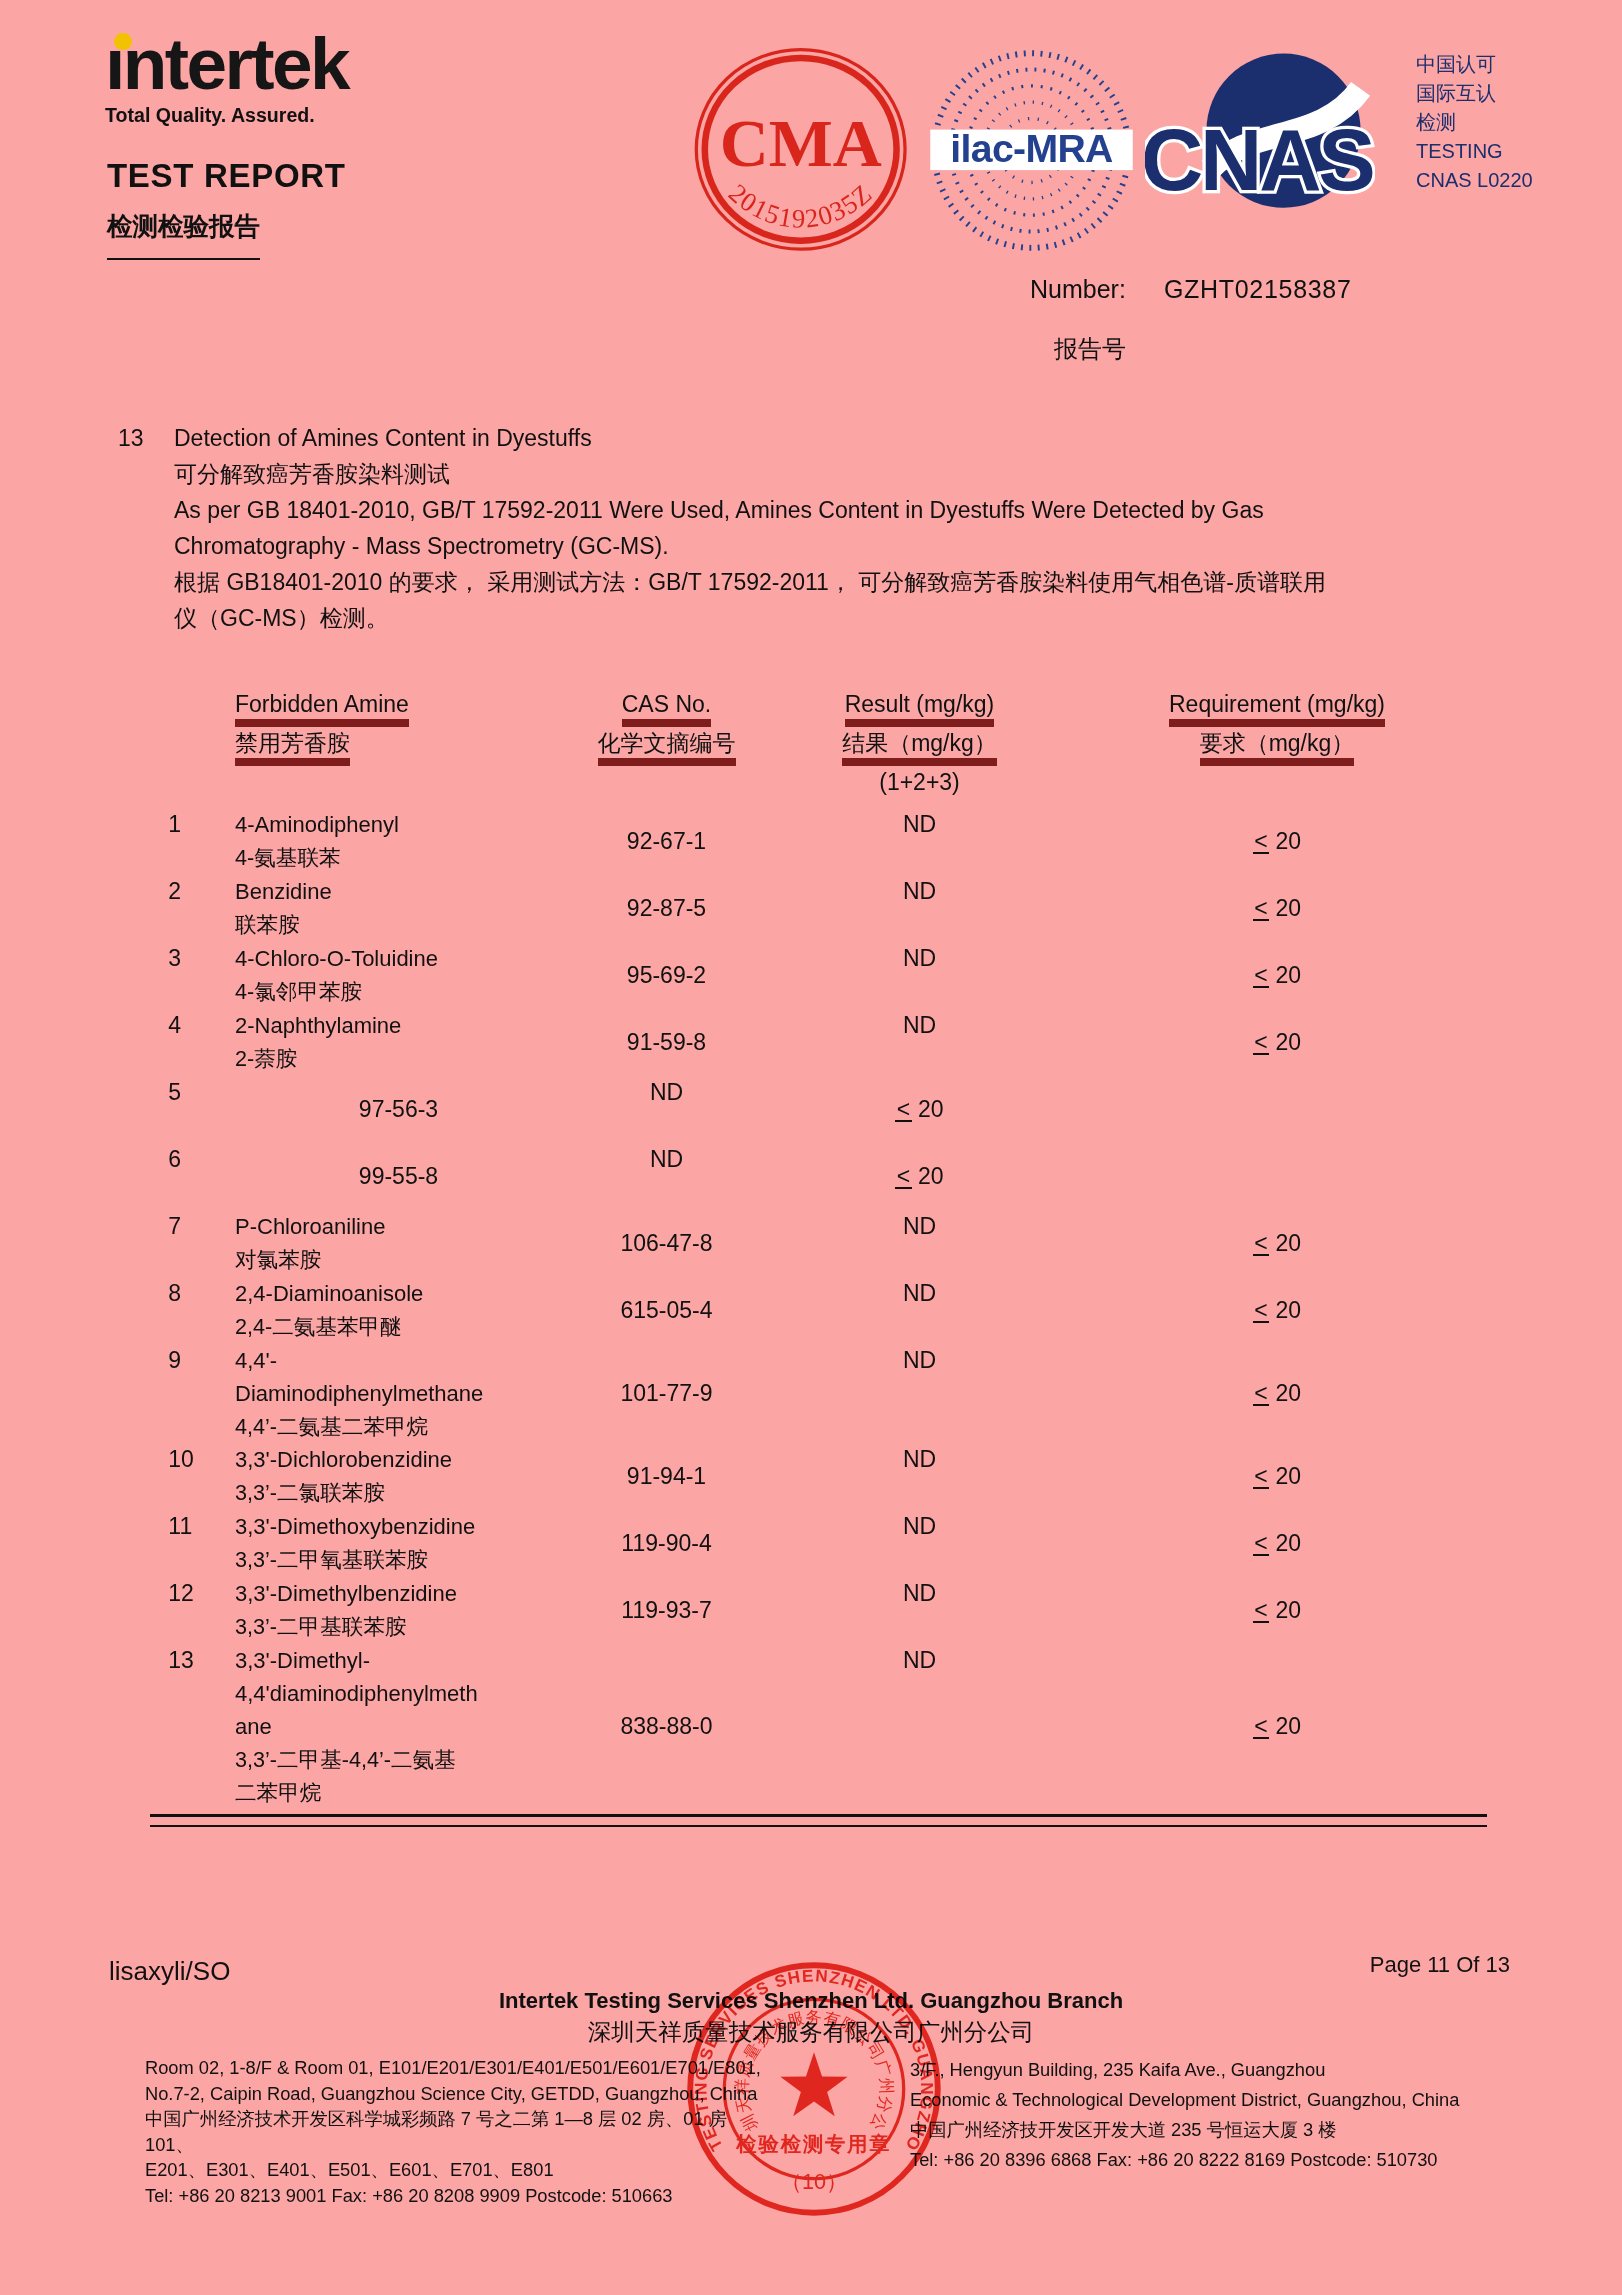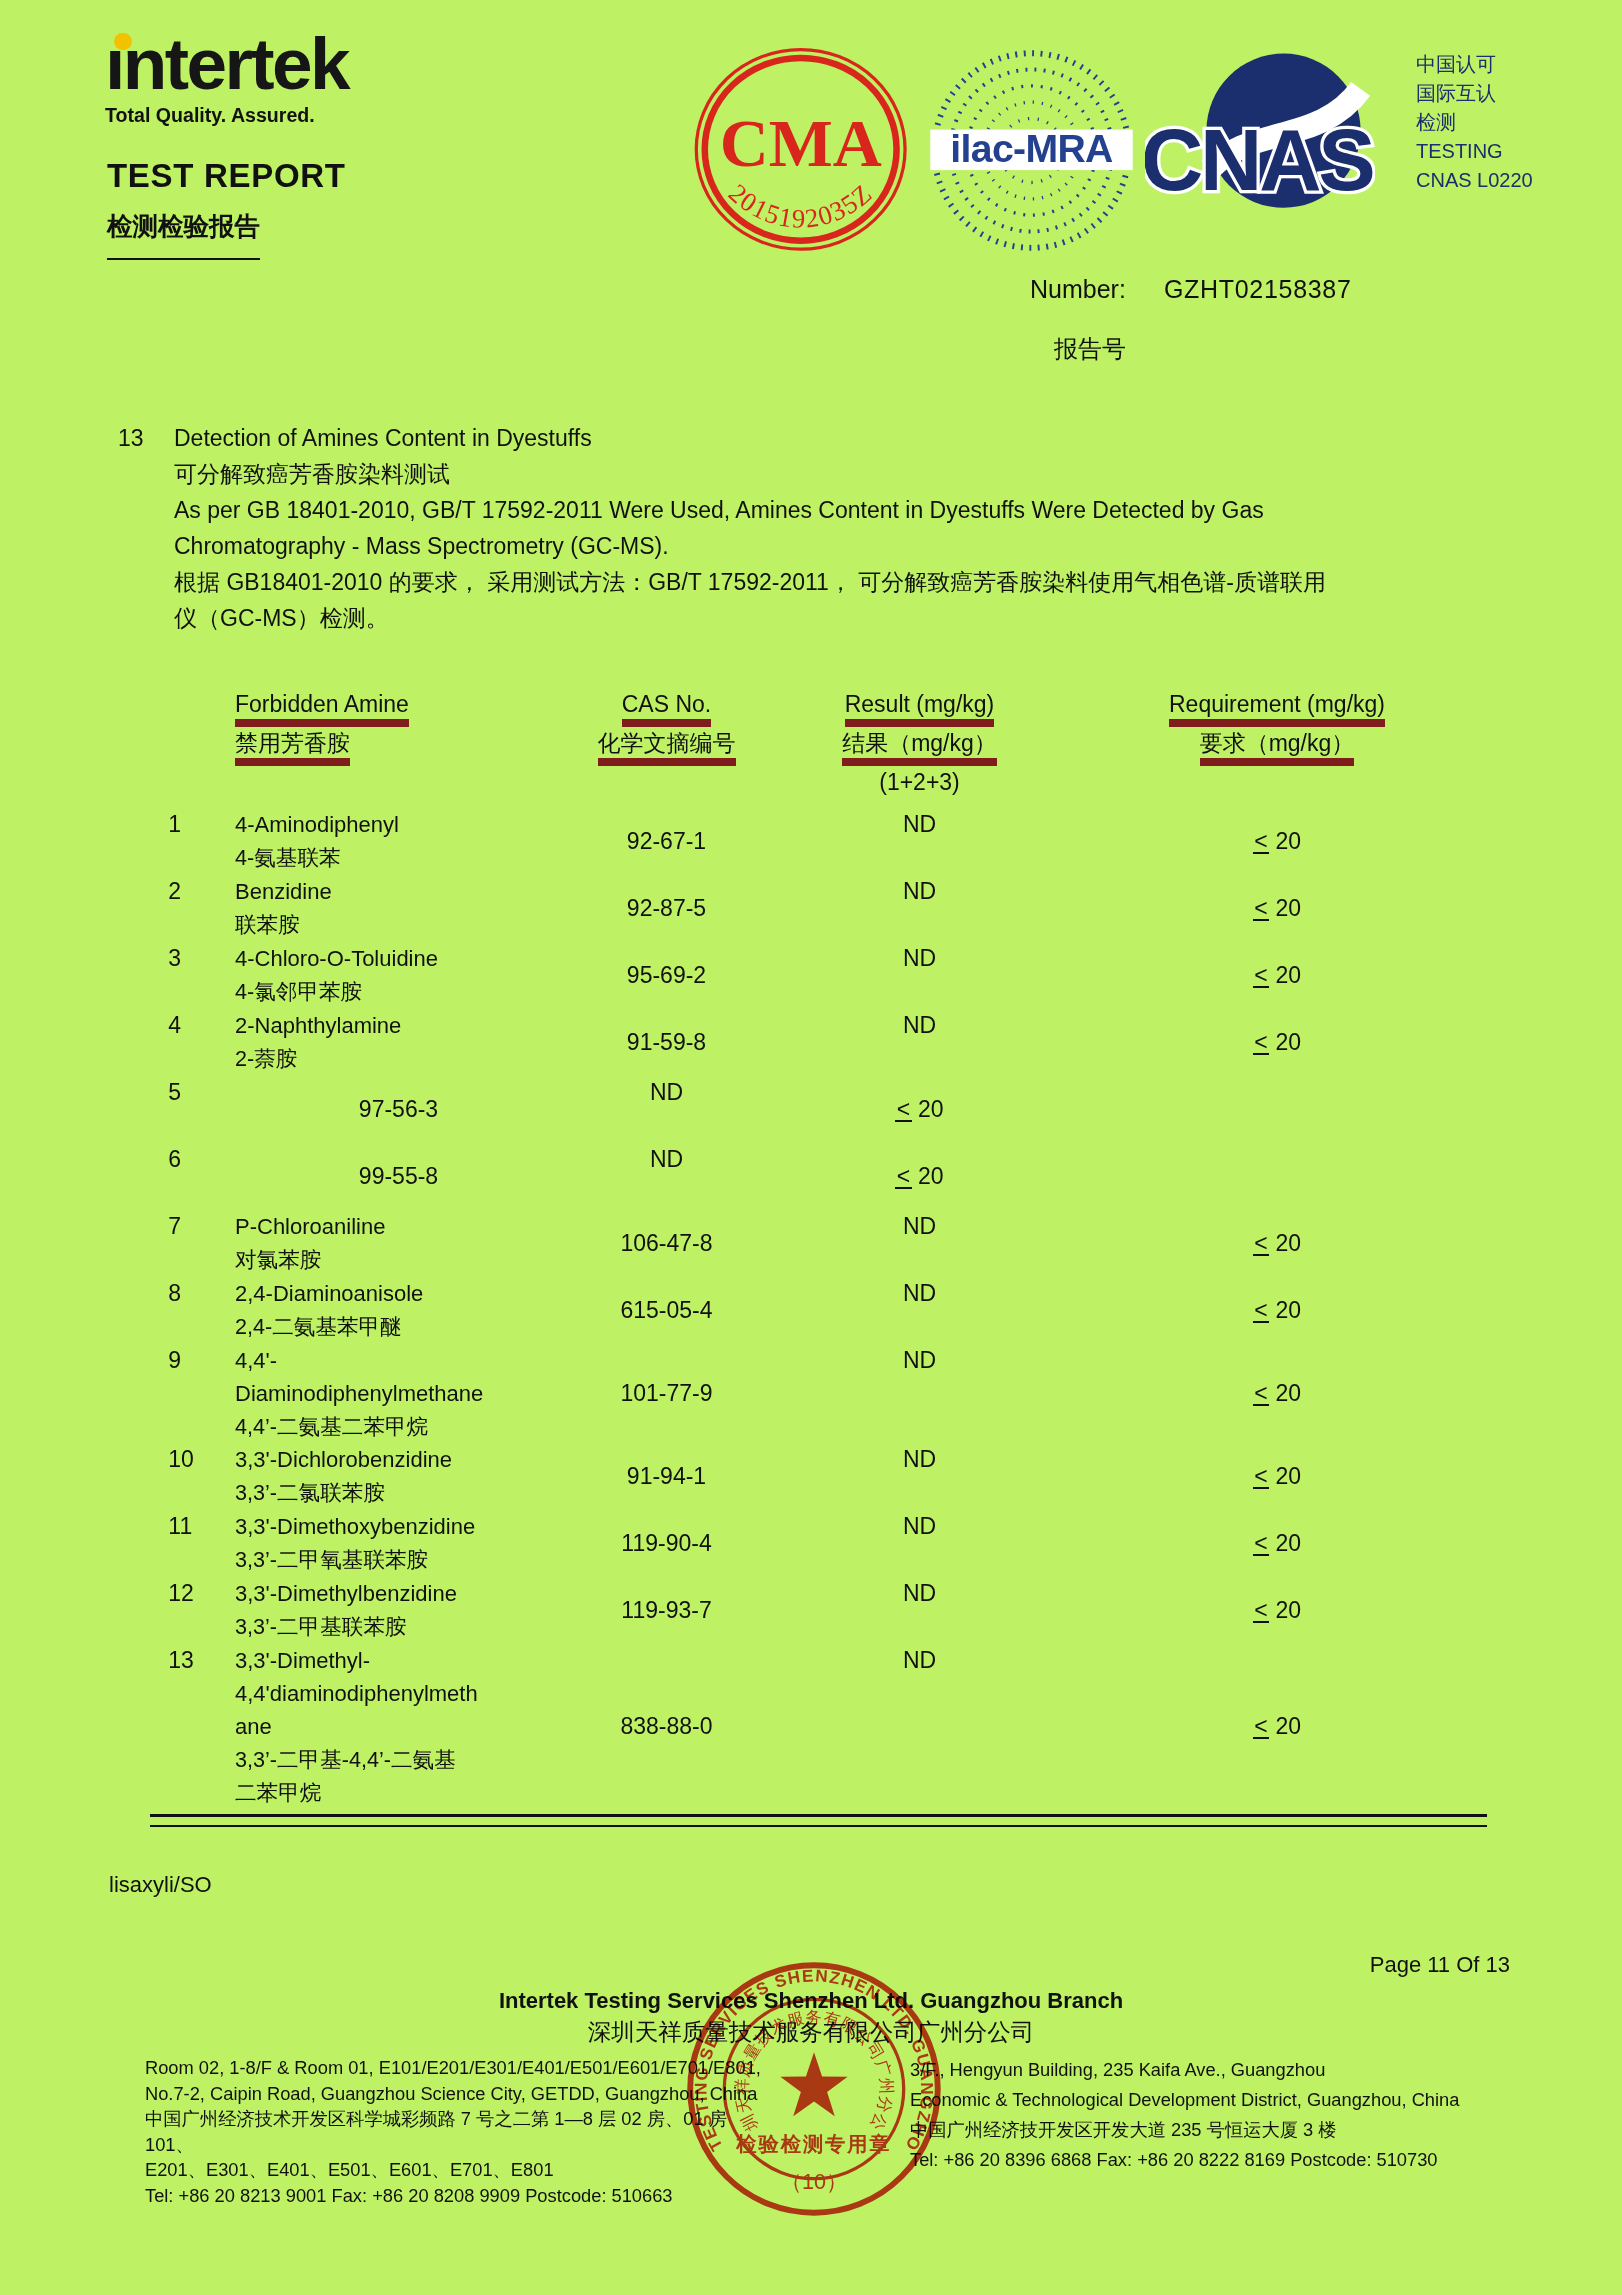--- a/index.html
+++ b/index.html
@@ -1,17 +1,17 @@
 <!DOCTYPE html>
 <html style="font-size:10.5px"><head>
 <meta charset="utf-8">
 <style>
   html,body{margin:0;padding:0;background:#9a9a9a;}
   .page{
-    position:relative; width:1622px; height:2295px; background:#bef264;
+    position:relative; width:1622px; height:2295px; background:#fca5a5;
     font-family:"Liberation Sans","DejaVu Sans",sans-serif; color:#111;
     overflow:hidden; margin:0 auto;
   }
   .abs{position:absolute;}
 
   
   .brand-wrap{left:105px; top:26px;}
   .brand{font-size:73px; font-weight:bold; letter-spacing:-2.6px; line-height:1.05; color:#161616; position:relative;}
   .brand-dot{position:absolute; left:9.2px; top:6.5px; width:17.7px; height:17.7px; border-radius:50%; background:#f2c200;}
   .tagline{font-size:19.6px; font-weight:bold; margin-top:1.3px; letter-spacing:0;}
@@ -44,21 +44,21 @@
   .t-row .c-no{padding-left:18.3px; font-size:23px; line-height:33px;}
   .t-row .en{font-size:22px; line-height:33px;}
   .t-row .cn{font-size:21.6px; line-height:33px;}
   .t-row .c-cas{font-size:23px; align-self:center; line-height:33px;}
   .t-row .c-res{font-size:23px; align-self:start; line-height:33px;}
   .t-row .c-req{font-size:23px; align-self:center; line-height:33px; white-space:nowrap;}
   .leq{border-bottom:2.6px solid #111; line-height:22px; display:inline-block; padding:0 1.3px 0.7px 1.3px;}
   .t-bottomrule{margin-top:5.9px; height:7.2px; border-top:3.9px solid #111; border-bottom:2px solid #111;}
 
   
-  .f-author{left:109px; top:1872px; font-size:22px;}
+  .f-author{left:109px; top:1956px; font-size:26px;}
   .f-page{right:112px; top:1952px; font-size:22px;}
   .f-company-en{left:0; top:1988px; width:1622px; text-align:center; font-size:22px; font-weight:bold;}
   .f-company-cn{left:0; top:2016px; width:1622px; text-align:center; font-size:23.5px;}
   .f-left{left:145px; top:2055px; font-size:18.3px; line-height:25.5px; width:771px;}
   .f-right{left:910px; top:2055px; font-size:18.3px; line-height:30px; width:693px;}
 
   .stamp{mix-blend-mode:multiply; opacity:.92;}
 </style>
 </head>
 <body>

